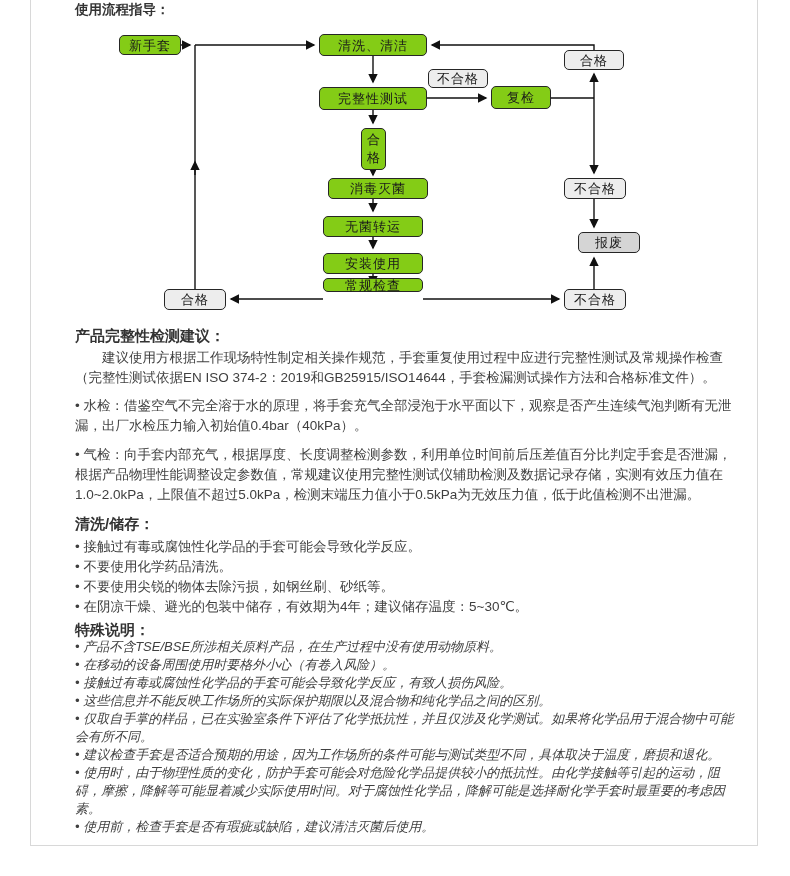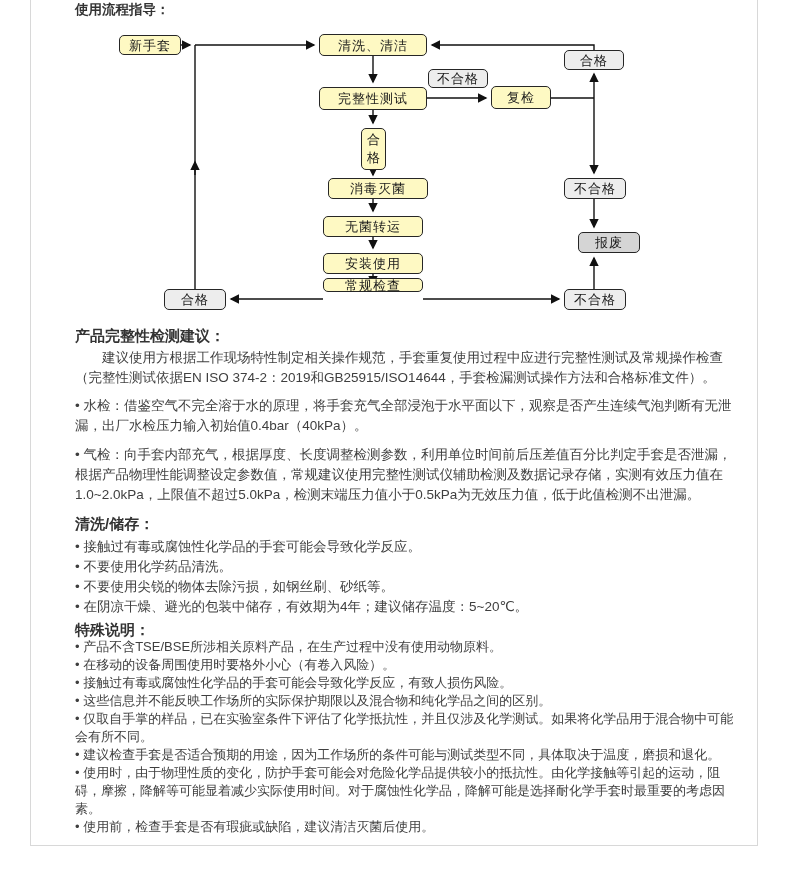--- a/index.html
+++ b/index.html
@@ -26,21 +26,21 @@
   }
 
   
   .flowchart { position:relative; width:728px; height:292px; margin-top:8px; }
   .flowchart svg { position:absolute; left:0; top:0; }
   .fc-node {
     position:absolute;
     box-sizing:border-box;
     border:1.5px solid #262626;
     border-radius:5px;
-    background:#fef9c3;
+    background:#84cc16;
     display:flex;
     align-items:center;
     justify-content:center;
     font-size:13px;
     line-height:1;
     color:#1a1a1a;
     letter-spacing:1px;
     white-space:nowrap;
   }
   .fc-node.gray { background:#ededed; }
@@ -59,21 +59,21 @@
   .content { padding:0 14px 0 44px; font-size:13.5px; line-height:20px; }
   .content h3 { font-size:15px; font-weight:bold; color:#333; }
   #s1-heading { margin:6px 0 2px; }
   #s2-heading { margin:8px 0 3px; }
   #s3-heading { margin:4px 0 0; line-height:17px; }
   .indent { text-indent:2em; margin:0 0 8px; }
   .bullet { margin:0; }
   .bullet::before { content:"•\00a0"; }
   .b-gap { margin-bottom:9px; }
   .sec3 { font-size:13px; }
-  .sec3 .bullet { line-height:18px; }
+  .sec3 .bullet { line-height:18px;font-style:italic; }
 </style>
 </head>
 <body>
 
 <div class="page">
 
   <div class="doc-title">使用流程指导：</div>
 
   <div class="flowchart">
 
@@ -127,21 +127,21 @@
 
     <h3 id="s1-heading">产品完整性检测建议：</h3>
     <p class="indent">建议使用方根据工作现场特性制定相关操作规范，手套重复使用过程中应进行完整性测试及常规操作检查（完整性测试依据EN ISO 374-2：2019和GB25915/ISO14644，手套检漏测试操作方法和合格标准文件）。</p>
     <div class="bullet b-gap">水检：借鉴空气不完全溶于水的原理，将手套充气全部浸泡于水平面以下，观察是否产生连续气泡判断有无泄漏，出厂水检压力输入初始值0.4bar（40kPa）。</div>
     <div class="bullet b-gap">气检：向手套内部充气，根据厚度、长度调整检测参数，利用单位时间前后压差值百分比判定手套是否泄漏，根据产品物理性能调整设定参数值，常规建议使用完整性测试仪辅助检测及数据记录存储，实测有效压力值在1.0~2.0kPa，上限值不超过5.0kPa，检测末端压力值小于0.5kPa为无效压力值，低于此值检测不出泄漏。</div>
 
     <h3 id="s2-heading">清洗/储存：</h3>
     <div class="bullet">接触过有毒或腐蚀性化学品的手套可能会导致化学反应。</div>
     <div class="bullet">不要使用化学药品清洗。</div>
     <div class="bullet">不要使用尖锐的物体去除污损，如钢丝刷、砂纸等。</div>
-    <div class="bullet">在阴凉干燥、避光的包装中储存，有效期为4年；建议储存温度：5~20℃。</div>
+    <div class="bullet">在阴凉干燥、避光的包装中储存，有效期为4年；建议储存温度：5~30℃。</div>
 
     <div class="sec3">
       <h3 id="s3-heading">特殊说明：</h3>
       <div class="bullet">产品不含TSE/BSE所涉相关原料产品，在生产过程中没有使用动物原料。</div>
       <div class="bullet">在移动的设备周围使用时要格外小心（有卷入风险）。</div>
       <div class="bullet">接触过有毒或腐蚀性化学品的手套可能会导致化学反应，有致人损伤风险。</div>
       <div class="bullet">这些信息并不能反映工作场所的实际保护期限以及混合物和纯化学品之间的区别。</div>
       <div class="bullet">仅取自手掌的样品，已在实验室条件下评估了化学抵抗性，并且仅涉及化学测试。如果将化学品用于混合物中可能会有所不同。</div>
       <div class="bullet">建议检查手套是否适合预期的用途，因为工作场所的条件可能与测试类型不同，具体取决于温度，磨损和退化。</div>
       <div class="bullet">使用时，由于物理性质的变化，防护手套可能会对危险化学品提供较小的抵抗性。由化学接触等引起的运动，阻碍，摩擦，降解等可能显着减少实际使用时间。对于腐蚀性化学品，降解可能是选择耐化学手套时最重要的考虑因素。</div>

